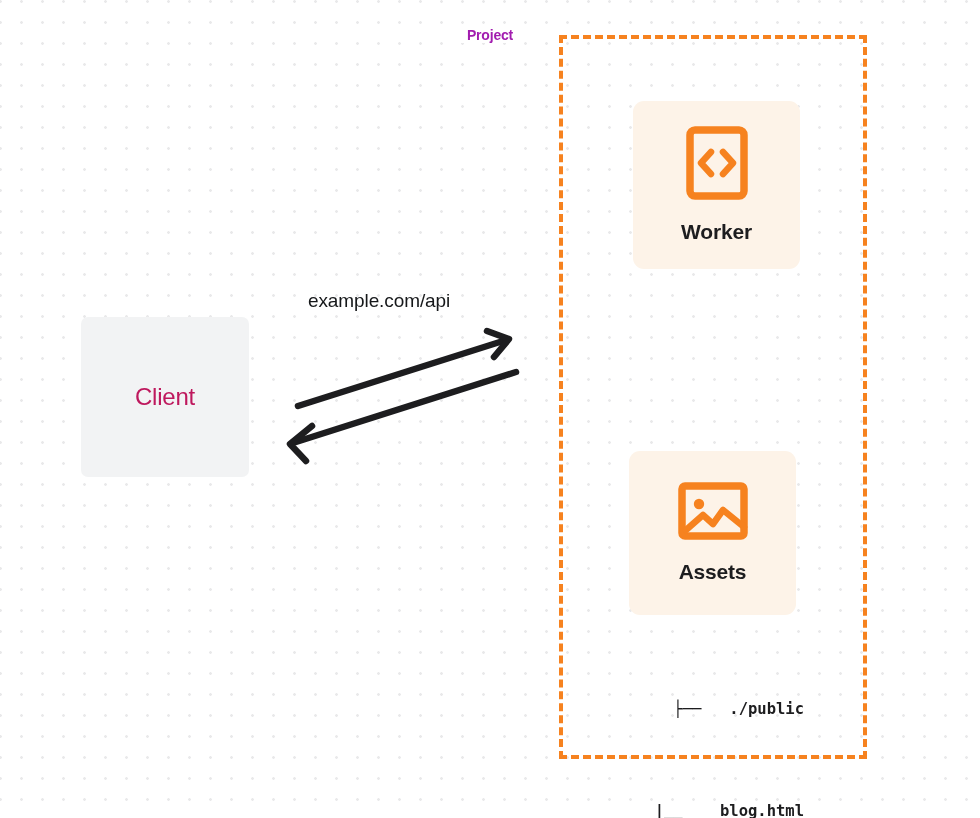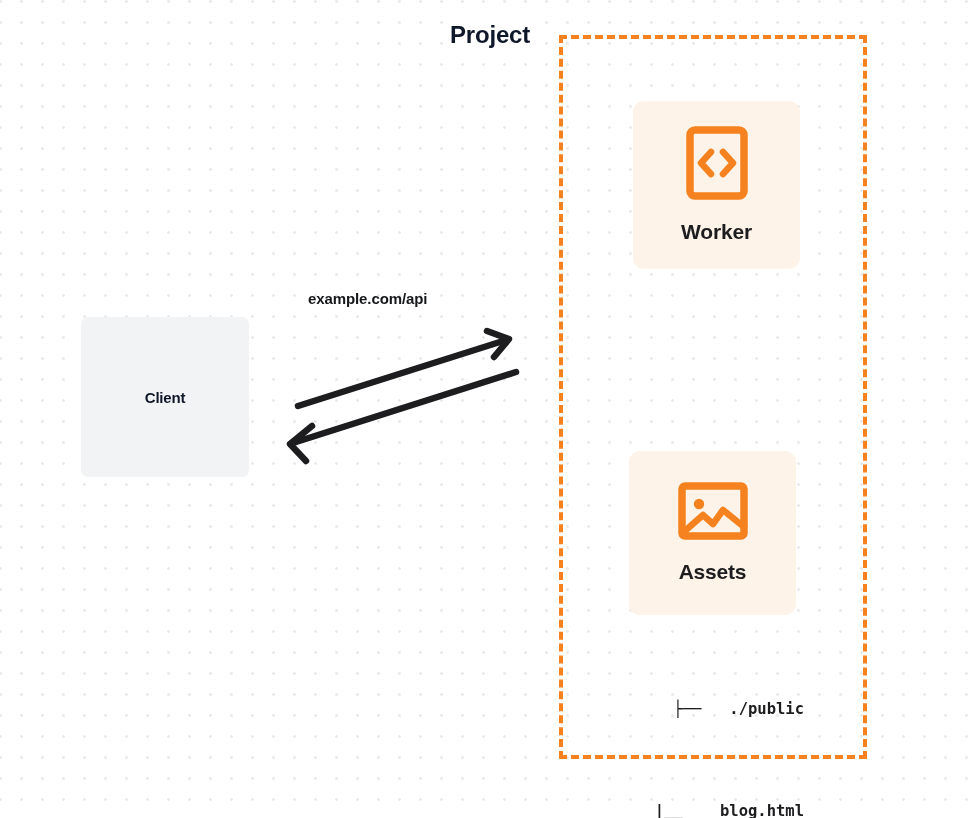--- a/index.html
+++ b/index.html
@@ -27,33 +27,33 @@
     top: 317px;
     width: 168px;
     height: 160px;
     background: #f2f3f4;
     border-radius: 7px;
     display: flex;
     align-items: center;
     justify-content: center;
   }
   #client-node .node-label {
-    font-size: 15px;
-    font-weight: 700;
-    color: #0f172a;
+    font-size: 24px;
+    font-weight: 400;
+    color: #be185d;
     letter-spacing: -0.2px;
   }
 
   
   #connector-label {
     position: absolute;
     left: 308px;
     top: 290px;
-    font-size: 15px;
-    font-weight: 700;
+    font-size: 19px;
+    font-weight: 400;
     color: #16181a;
     letter-spacing: -0.1px;
     white-space: nowrap;
   }
 
   
   #arrows-layer {
     position: absolute;
     left: 0;
     top: 0;
@@ -73,23 +73,23 @@
     border: 4px dashed #f6821f;
     background: transparent;
   }
   #project-title {
     position: absolute;
     left: 50%;
     top: 35px;
     transform: translate(-50%, -50%);
     background: #ffffff;
     padding: 0 7px;
-    font-size: 24px;
+    font-size: 14px;
     font-weight: 700;
-    color: #0f172a;
+    color: #a21caf;
     letter-spacing: -0.2px;
     white-space: nowrap;
     z-index: 3;
   }
 
   
   .service-card {
     position: absolute;
     background: #fdf3e8;
     border-radius: 11px;

